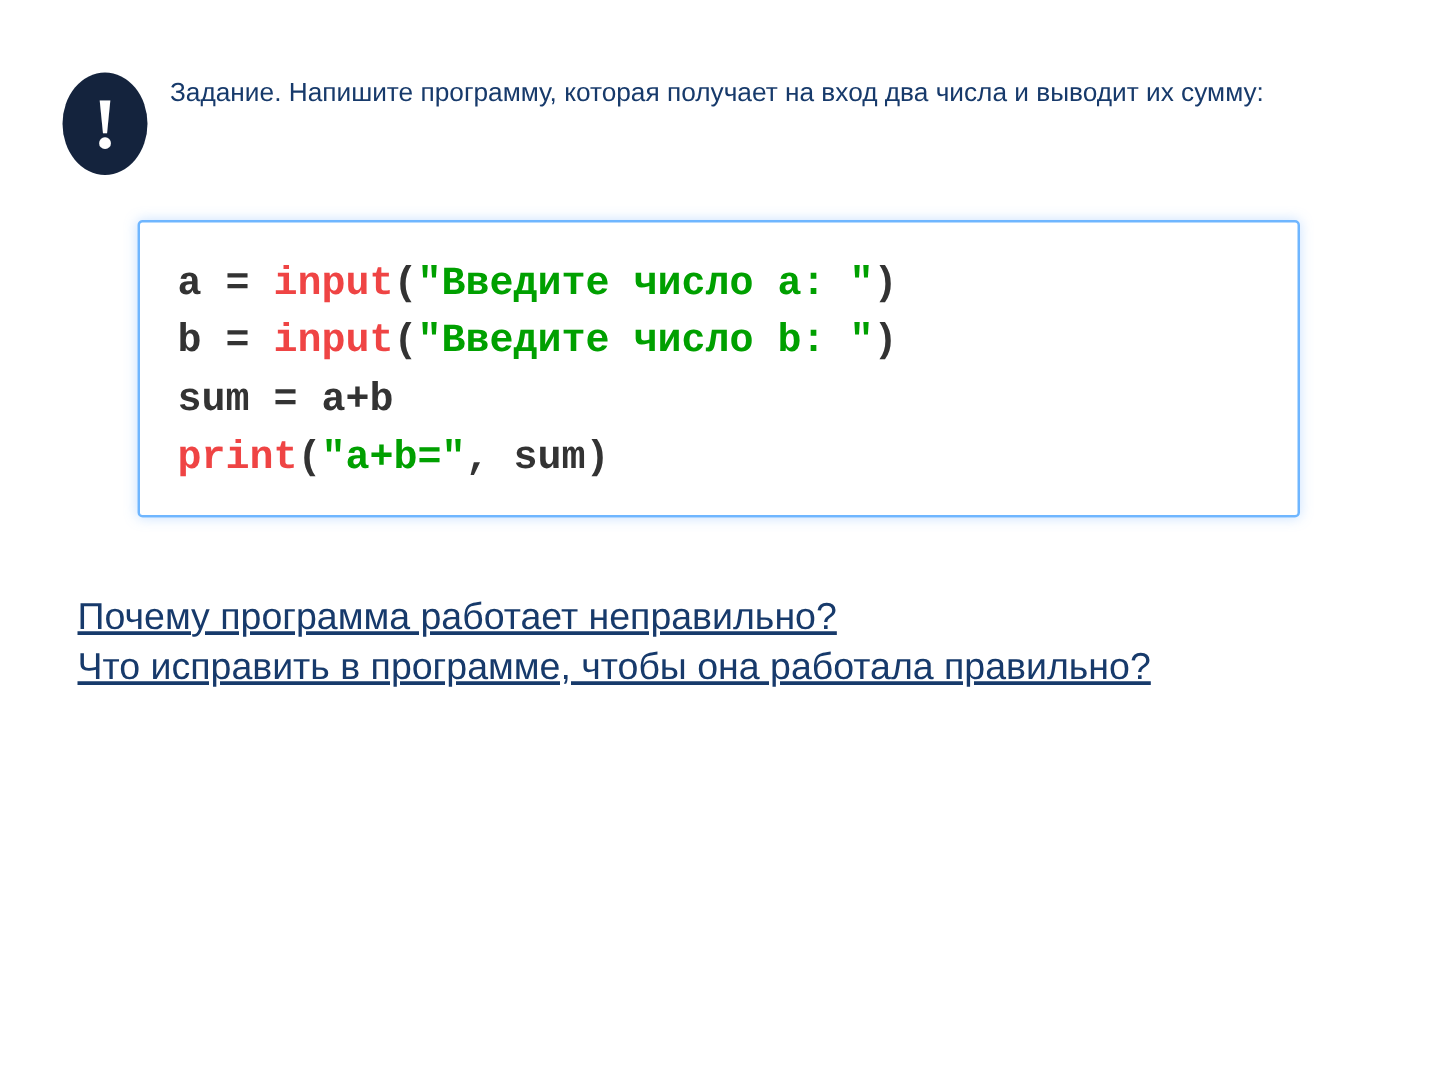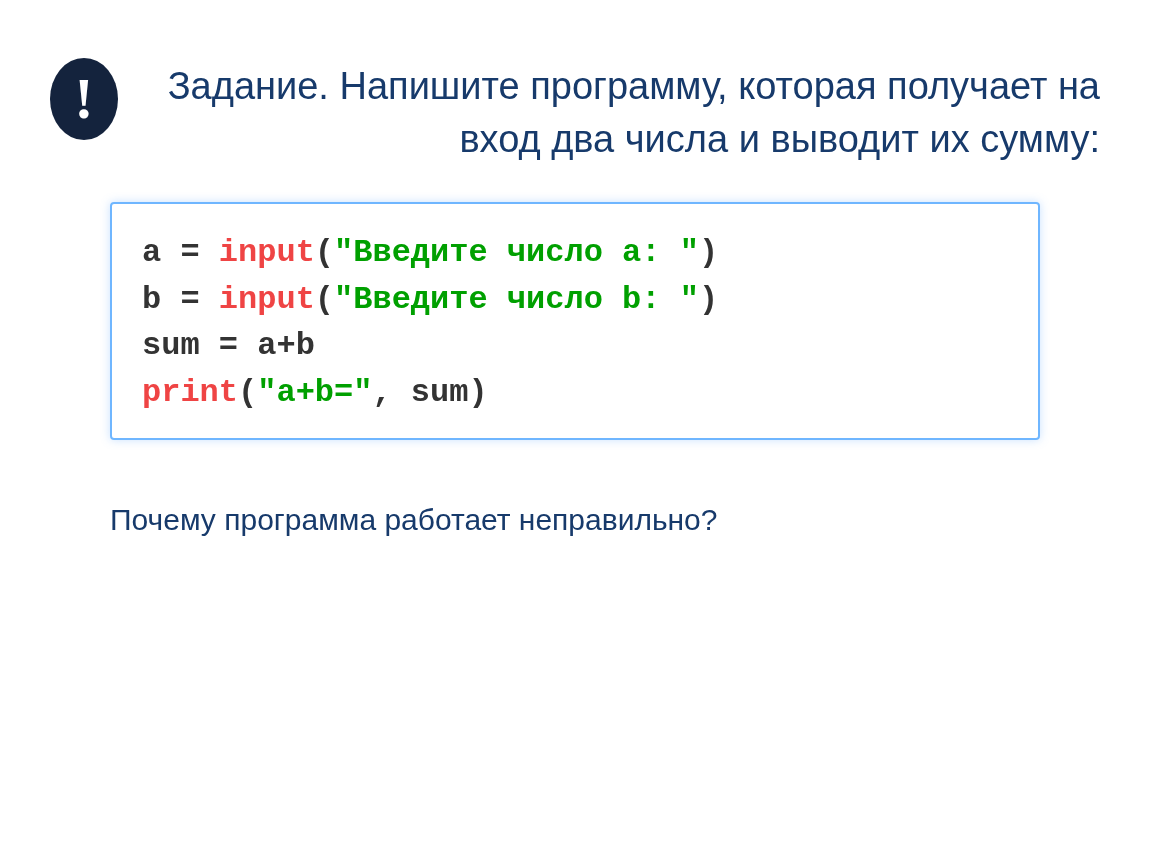--- a/index.html
+++ b/index.html
@@ -32,58 +32,59 @@
     }
     .exclaim-badge span {
       color: #ffffff;
       font-size: 58px;
       font-weight: bold;
       line-height: 1;
       font-family: "Times New Roman", Times, serif;
     }
     .task-text {
       color: #173a6b;
-      font-size: 38px;
+      font-size: 21px;
       line-height: 1.4;
       padding-top: 2px;
-      text-align: right;
     }
     .code-box {
       margin: 36px 110px 0 110px;
       border: 2px solid #6fb6ff;
       border-radius: 4px;
       box-shadow: 0 0 10px rgba(100,170,255,0.35);
       padding: 26px 30px 22px 30px;
       font-family: "Courier New", Courier, monospace;
       font-size: 32px;
       font-weight: bold;
       line-height: 1.45;
       white-space: pre;
     }
     .tok-var { color: #333333; }
     .tok-op  { color: #333333; }
     .tok-fn  { color: #ef4444; }
     .tok-str { color: #00a000; }
     .question-block {
-      margin: 60px 110px 0 110px;
+      margin: 60px 110px 0 62px;
       color: #173a6b;
       font-size: 30px;
       line-height: 1.35;
+      text-decoration: underline;
     }
   </style>
 </head>
 <body>
 
 <div class="header-row">
   <div class="exclaim-badge">
     <span>!</span>
   </div>
   <div class="task-text">Задание. Напишите программу, которая получает на вход два числа и выводит их сумму:</div>
 </div>
 
 <div class="code-box"><span class="tok-var">a</span><span class="tok-op"> = </span><span class="tok-fn">input</span><span class="tok-op">(</span><span class="tok-str">"Введите число a: "</span><span class="tok-op">)</span>
 <span class="tok-var">b</span><span class="tok-op"> = </span><span class="tok-fn">input</span><span class="tok-op">(</span><span class="tok-str">"Введите число b: "</span><span class="tok-op">)</span>
 <span class="tok-op">sum = a+b</span>
 <span class="tok-fn">print</span><span class="tok-op">(</span><span class="tok-str">"a+b="</span><span class="tok-op">, sum)</span></div>
 
 <div class="question-block">
   <div>Почему программа работает неправильно?</div>
+  <div>Что исправить в программе, чтобы она работала правильно?</div>
 </div>
 
 </body></html>

